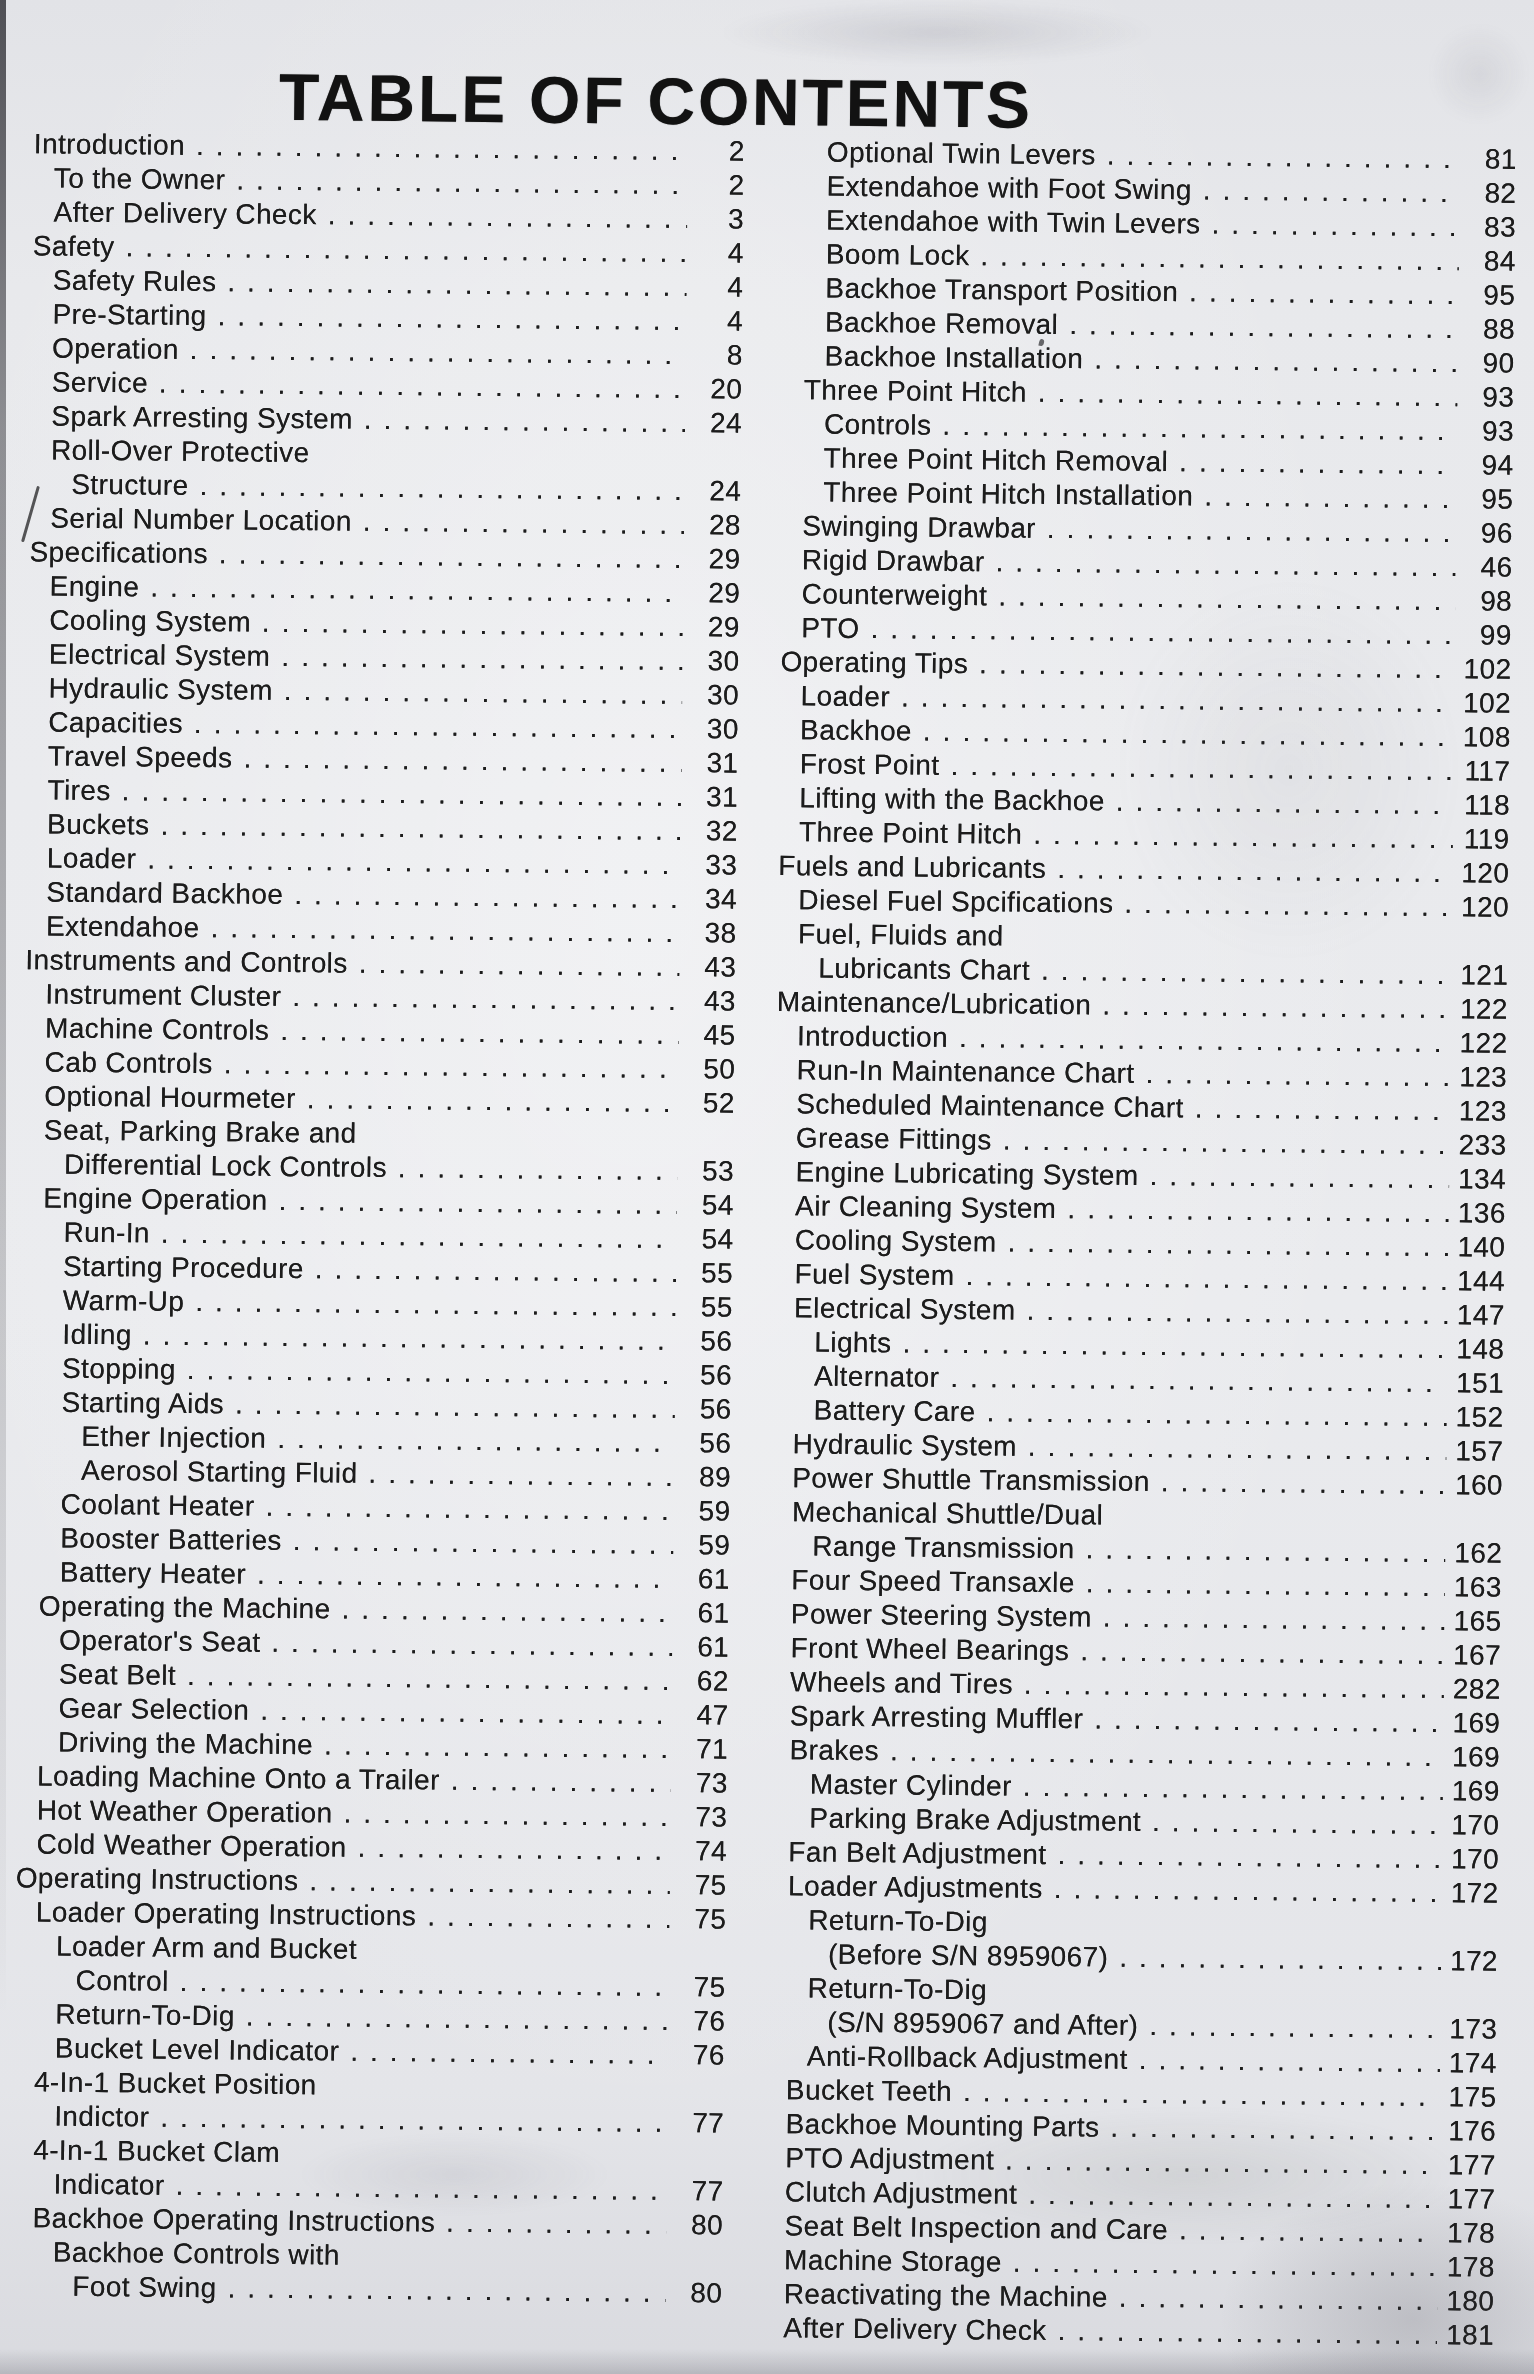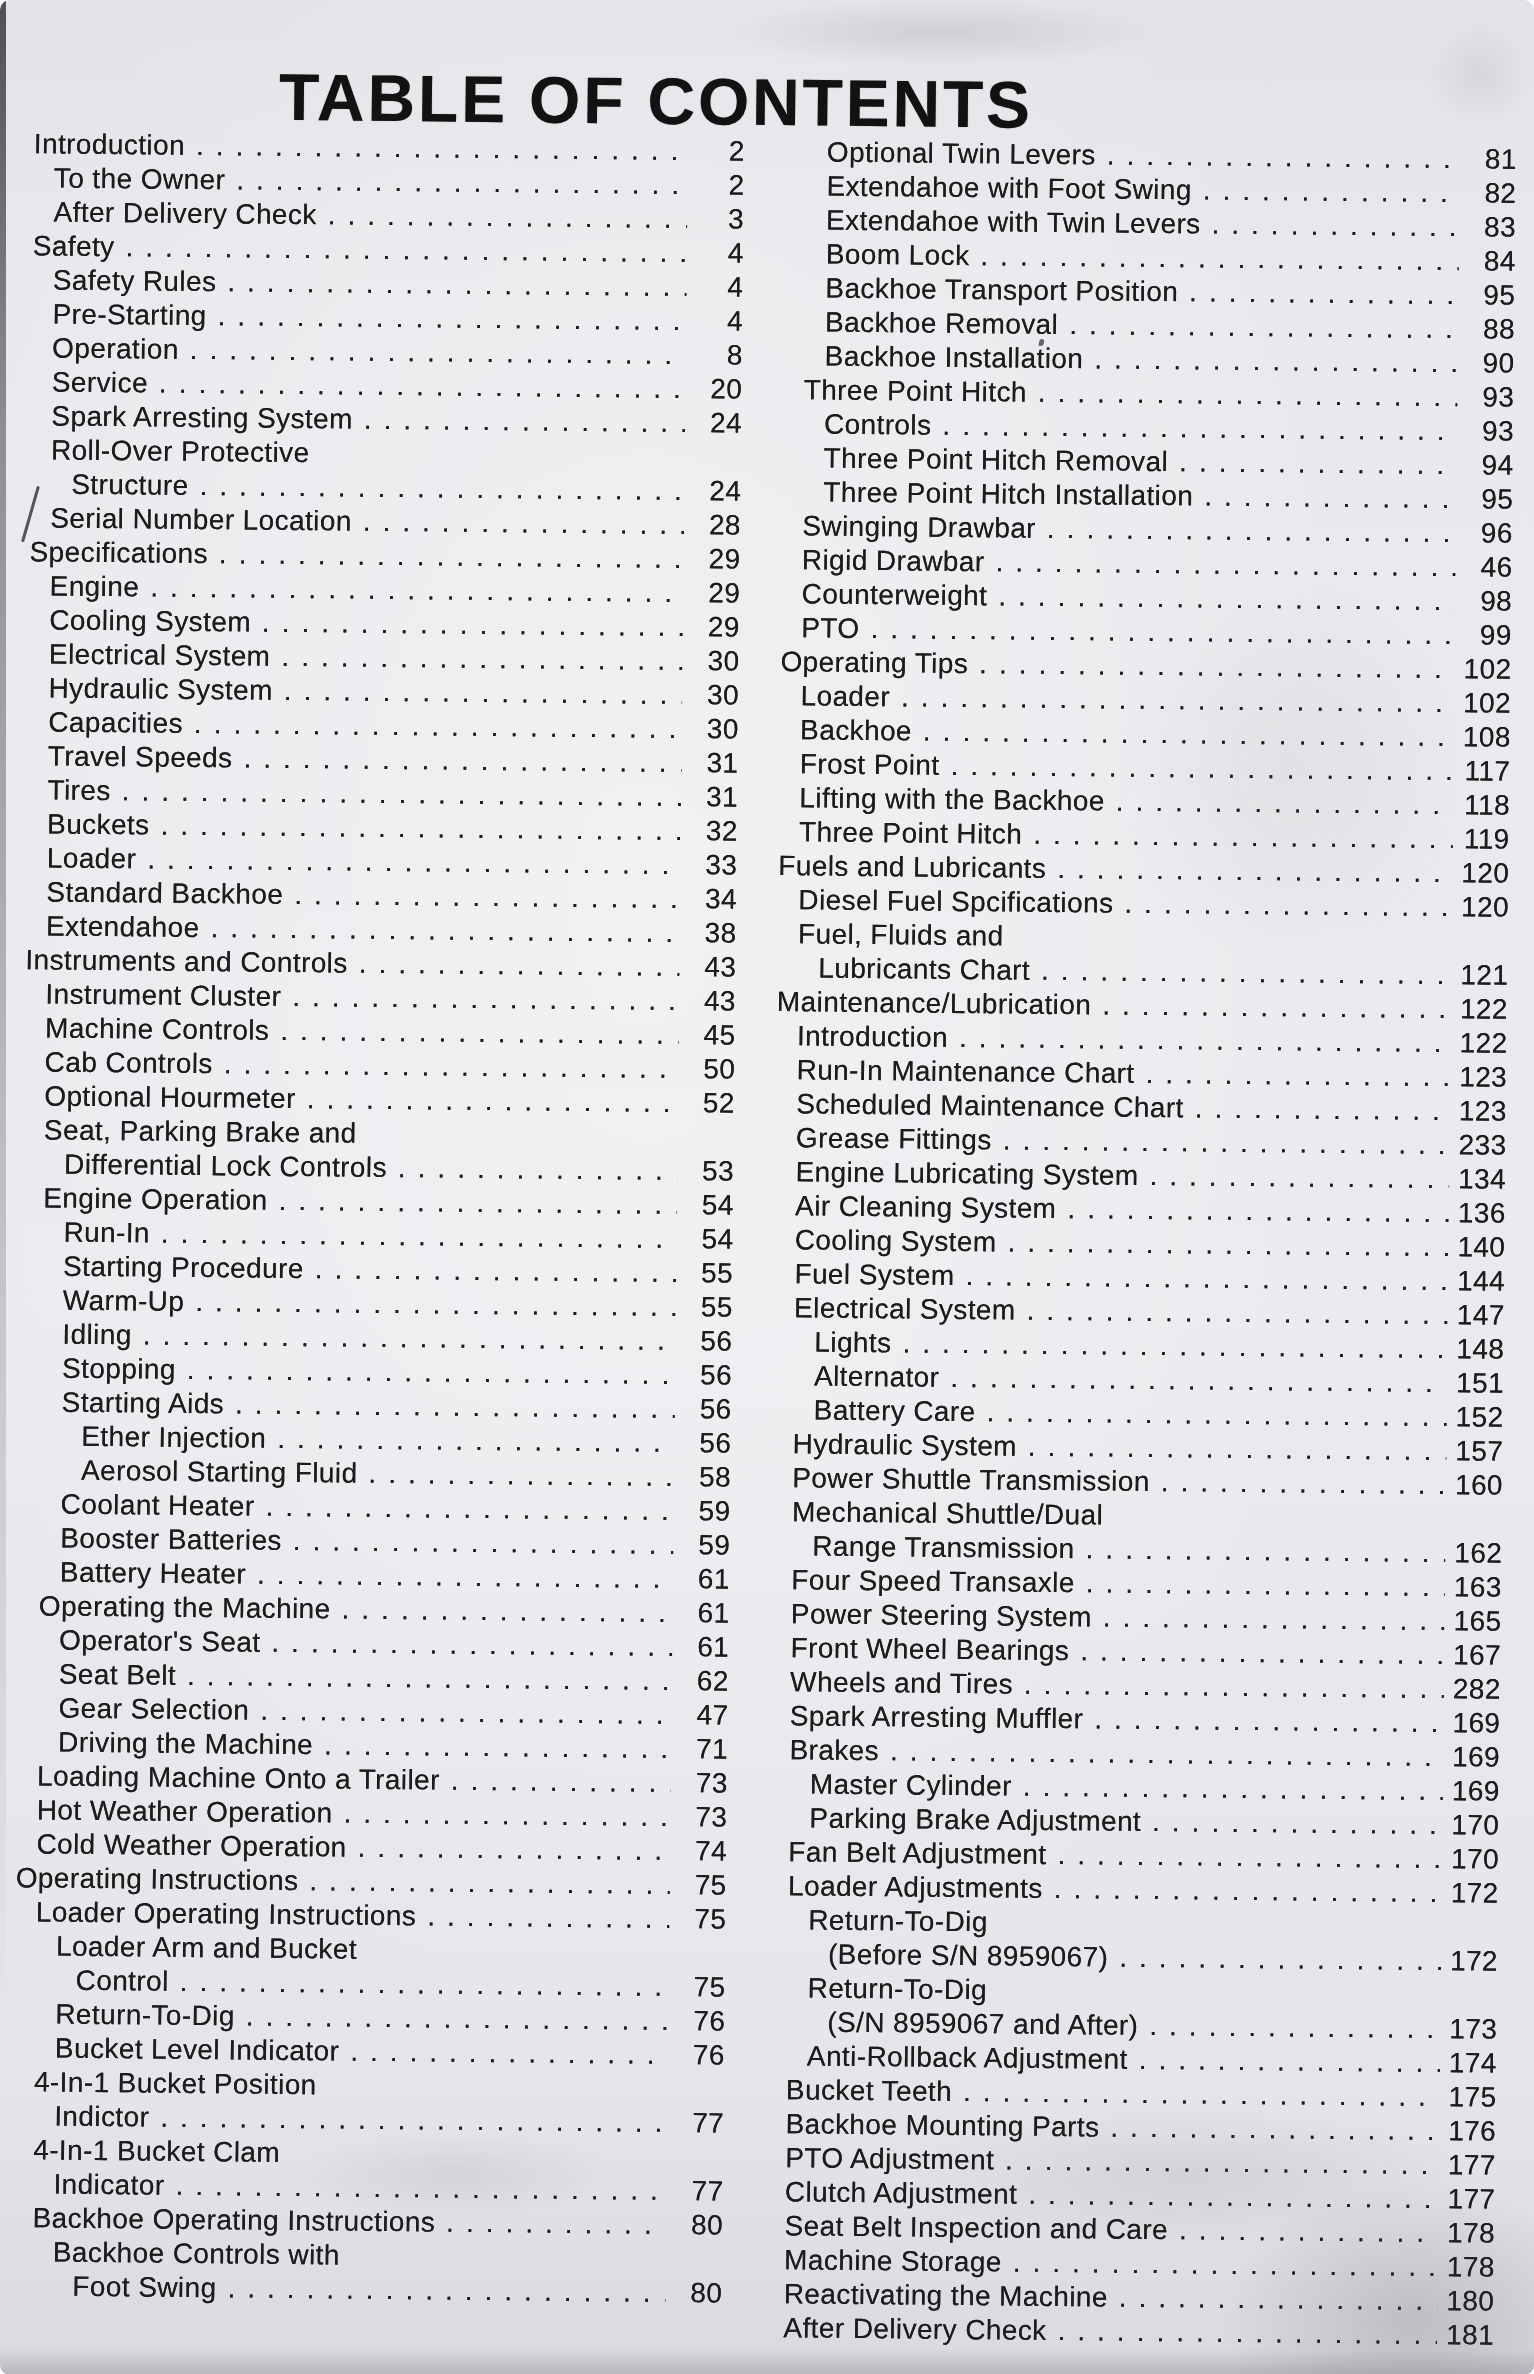--- a/index.html
+++ b/index.html
@@ -12,21 +12,20 @@
   }
 
   .page {
     position: relative;
     width: 1534px;
     height: 2375px;
     background:
       radial-gradient(ellipse at 42% 38%, rgba(255,255,255,0.35) 0%, rgba(255,255,255,0.0) 60%),
       linear-gradient(to bottom, #e2e3e7 0%, #e8e9ec 12%, #eaebee 55%, #e4e5e9 88%, #d9dadf 100%);
     overflow: hidden;
-    border-radius: 10px;
   }
 
   
   .tilt {
     position: absolute;
     inset: 0;
     transform: rotate(0.6deg);
     transform-origin: 50% 50%;
     color: #1c1c1c;
   }
@@ -334,21 +333,21 @@
           <span class="pg">56</span>
         </div>
         <div class="row" style="padding-left: 61px;">
           <span class="t">Ether Injection</span>
           <span class="leader"></span>
           <span class="pg">56</span>
         </div>
         <div class="row" style="padding-left: 61px;">
           <span class="t">Aerosol Starting Fluid</span>
           <span class="leader"></span>
-          <span class="pg">58</span>
+          <span class="pg">89</span>
         </div>
         <div class="row" style="padding-left: 41px;">
           <span class="t">Coolant Heater</span>
           <span class="leader"></span>
           <span class="pg">59</span>
         </div>
         <div class="row" style="padding-left: 41px;">
           <span class="t">Booster Batteries</span>
           <span class="leader"></span>
           <span class="pg">59</span>

